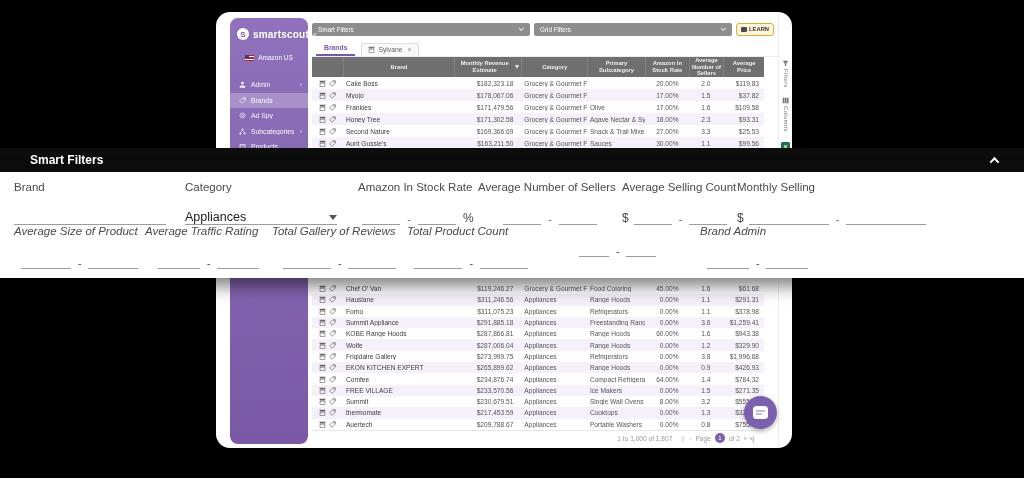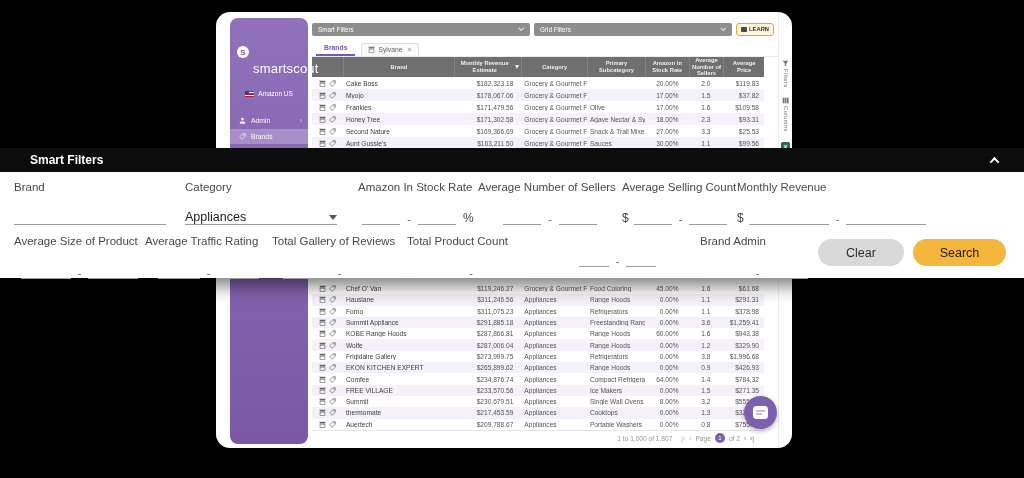--- a/index.html
+++ b/index.html
@@ -9,21 +9,21 @@
   
   .app-window { position:absolute; left:216px; top:12px; width:576px; height:436px;
     background:#fff; border-radius:14px; display:flex; overflow:hidden; }
 
   
   .sidebar { width:78px; margin:6px 0 4px 14px; border-radius:8px; flex:none;
     background:linear-gradient(180deg,#8f72bb,#7a58a5); color:#fff; position:relative; }
   .logo-row { display:flex; align-items:center; gap:4px; padding:10px 5px 0 7px; }
   .logo-circle { width:12px; height:12px; border-radius:50%; background:#fff; color:#7a58a5;
     font-size:8px; font-weight:bold; display:flex; align-items:center; justify-content:center; flex:none; }
-  .logo-name { font-size:13px; font-weight:normal; letter-spacing:.2px; flex:1;margin-top:33px; }
+  .logo-name { font-size:10px; font-weight:bold; letter-spacing:.2px; flex:1; }
   .collapse { font-size:7px; opacity:.8; }
   .marketplace { display:flex; align-items:center; gap:4px; justify-content:center; margin-top:14px; font-size:6.5px; }
   .flag { width:9px; height:6px; flex:none;
     background:linear-gradient(180deg,#b22234 14%,#fff 14%,#fff 28%,#b22234 28%,#b22234 42%,#fff 42%,#fff 56%,#b22234 56%,#b22234 70%,#fff 70%,#fff 84%,#b22234 84%); position:relative; }
   .flag:before { content:""; position:absolute; left:0; top:0; width:4px; height:3.5px; background:#3c3b6e; }
   .nav { margin-top:16px; }
   .nav-item { height:15.5px; display:flex; align-items:center; gap:5px; padding:0 6px 0 9px;
     font-size:6.8px; color:rgba(255,255,255,.95); cursor:pointer; }
   .nav-item.active { background:rgba(255,255,255,.25); }
   .nav-item svg { width:7px; height:7px; flex:none; color:rgba(255,255,255,.9); }
@@ -116,21 +116,21 @@
   .sel-val { font-size:12.5px; color:#222; }
   .caret { width:0; height:0; border-left:4px solid transparent; border-right:4px solid transparent;
     border-top:5px solid #555; margin-bottom:4px; }
   .kind-range_money_wide .u { width:80px; }
   #frow1 .field:nth-child(1){width:171px} #frow1 .field:nth-child(2){width:173px}
   #frow1 .field:nth-child(3){width:120px} #frow1 .field:nth-child(4){width:144px}
   #frow1 .field:nth-child(5){width:115px} #frow1 .field:nth-child(6){width:195px}
   #frow2 .field:nth-child(1){width:131px} #frow2 .field:nth-child(2){width:127px}
   #frow2 .field:nth-child(3){width:135px} #frow2 .field:nth-child(4){width:128px}
   #frow2 .field:nth-child(5){width:165px} #frow2 .field:nth-child(6){width:115px}
-  #frow2 { margin-top:10px; }
+  #frow2 { margin-top:0;font-style:italic; }
   #frow2 .u { width:42px; }
   #frow2 .field:nth-child(1) .u { width:50px; }
   #frow2 .field:nth-child(3) .u, #frow2 .field:nth-child(4) .u { width:48px; }
   #frow2 .field:nth-child(5) .u { width:30px; }
   .actions { position:absolute; right:18px; top:67px; display:flex; gap:9px; }
   .btn { border:none; border-radius:15px; height:27px; font-size:12.5px; cursor:pointer;
     font-family:"Liberation Sans",sans-serif; }
   .btn-clear { background:#d9d9d9; color:#2d2d2d; width:86px; }
   .btn-search { background:#f4b63c; color:#1d1d1d; width:93px; font-weight:500; }
 
@@ -695,21 +695,21 @@
         <div class="field kind-range_money">
           <div class="f-label">Average Selling Count</div>
           <div class="controls">
             <span class="sym">$</span>
             <div class="u"></div>
             <span class="dash">-</span>
             <div class="u"></div>
           </div>
         </div>
         <div class="field kind-range_money_wide">
-          <div class="f-label">Monthly Revenue</div>
+          <div class="f-label">Monthly Selling</div>
           <div class="controls">
             <span class="sym">$</span>
             <div class="u"></div>
             <span class="dash">-</span>
             <div class="u"></div>
           </div>
         </div>
       </div>
     <div class="f-row" id="frow2">
         <div class="field kind-range ctr">
@@ -753,22 +753,18 @@
         </div>
         <div class="field kind-range ctr">
           <div class="f-label">Brand Admin</div>
           <div class="controls">
             <div class="u"></div>
             <span class="dash">-</span>
             <div class="u"></div>
           </div>
         </div>
       </div>
-    <div class="actions">
-      <button class="btn btn-clear">Clear</button>
-      <button class="btn btn-search" style="background: rgb(244, 182, 60);">Search</button>
-    </div>
   </div>
 </div>
 
 <div class="chat-bubble" style="background: rgb(124, 95, 173);">
   <div class="chat-ic"></div>
 </div>
 
 </body></html>

